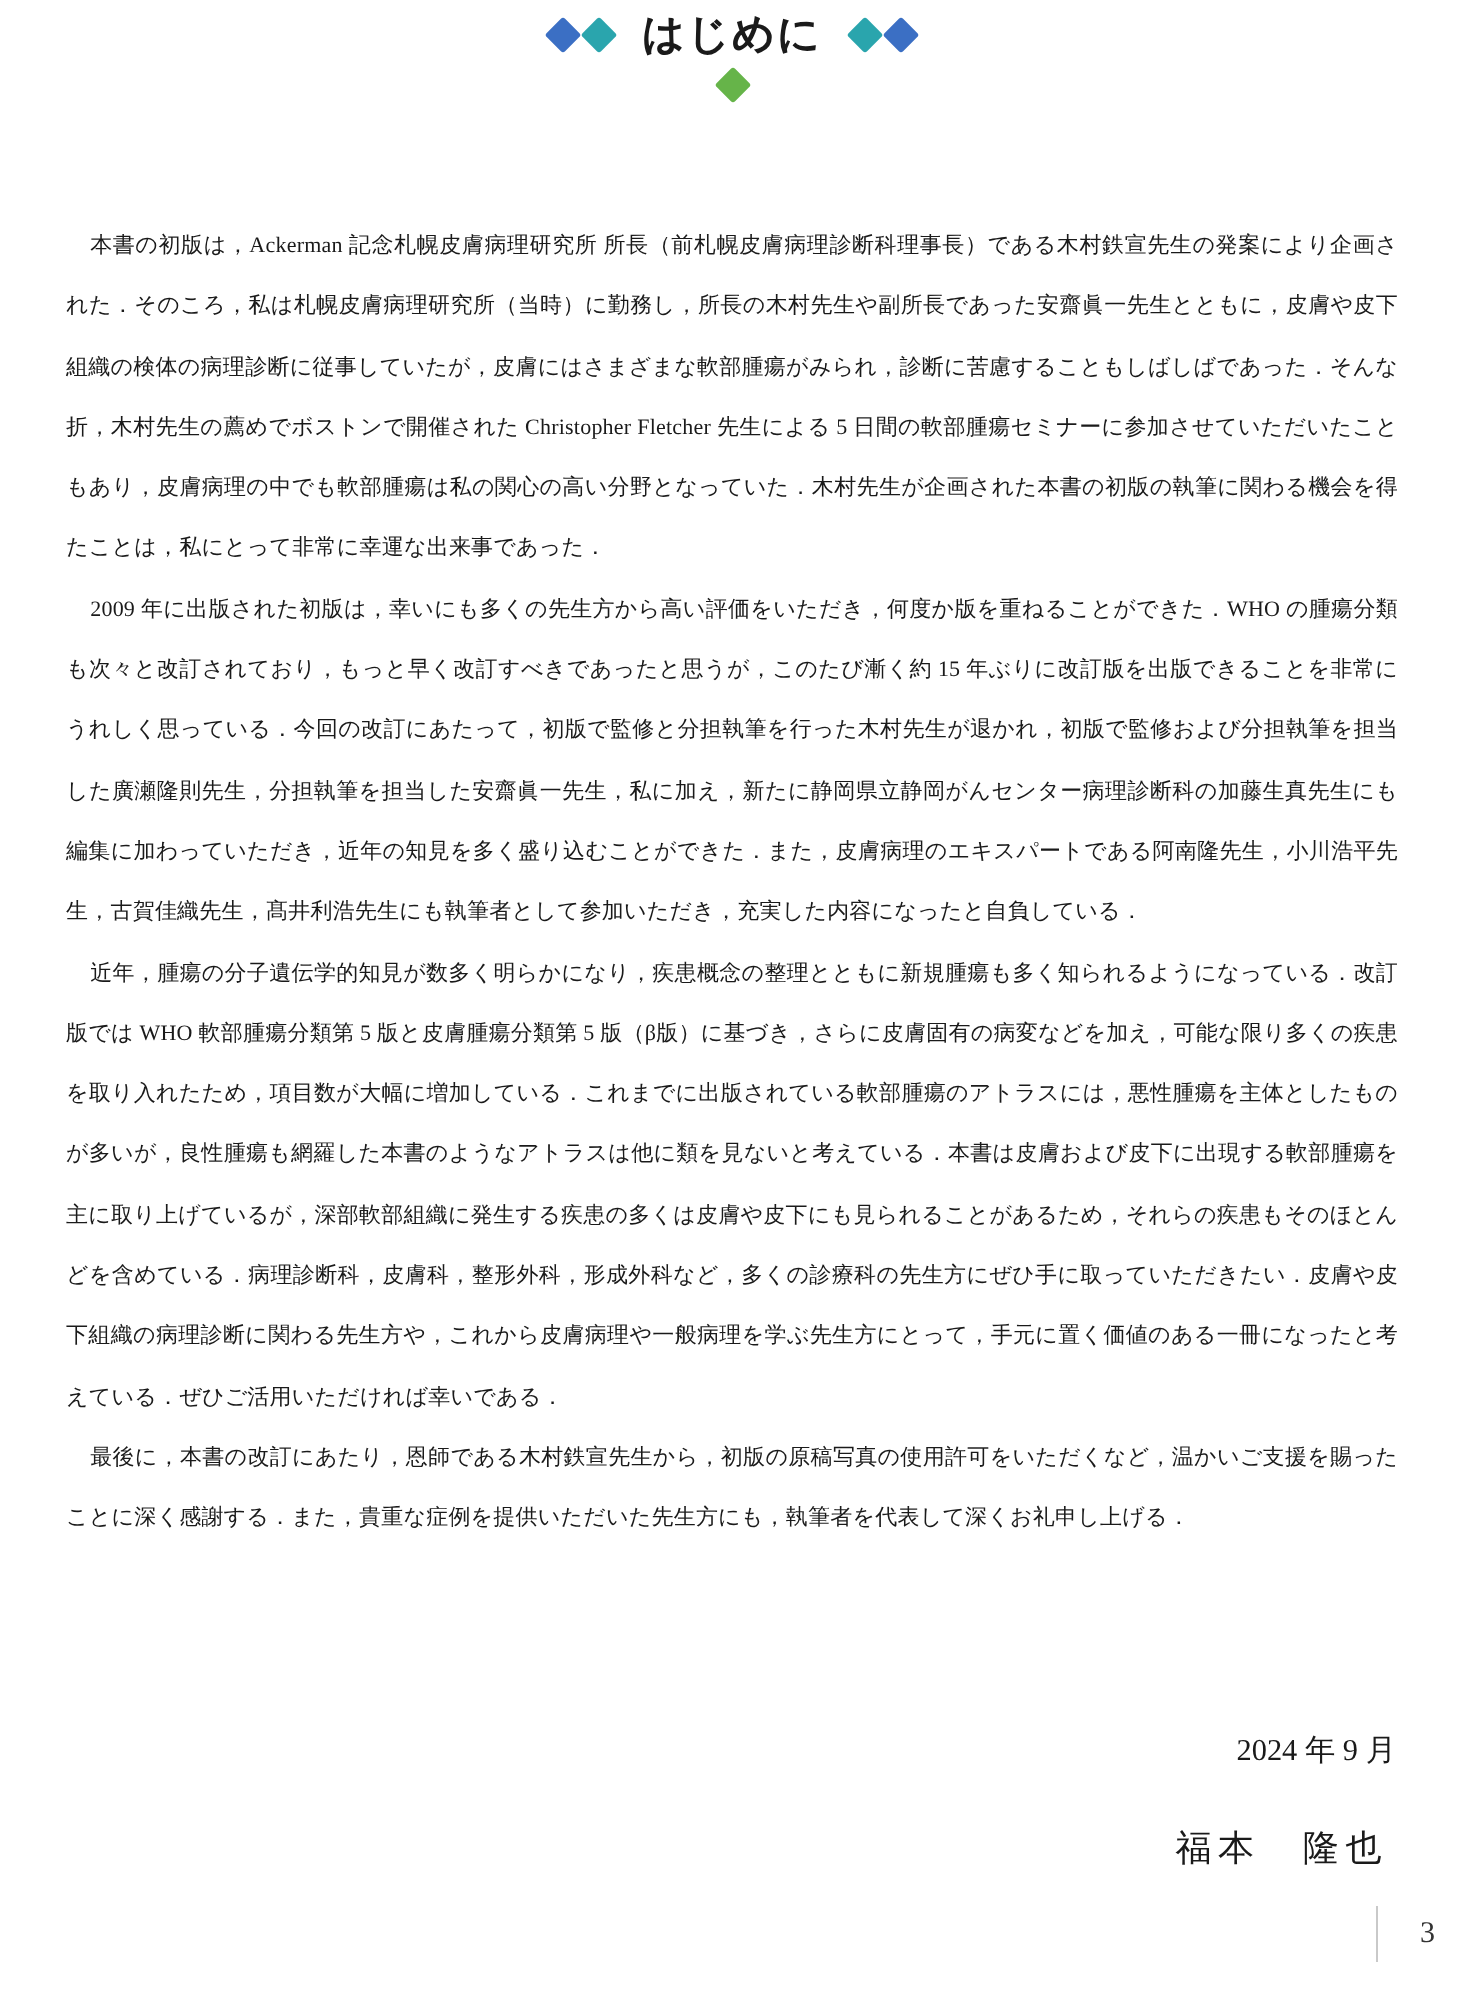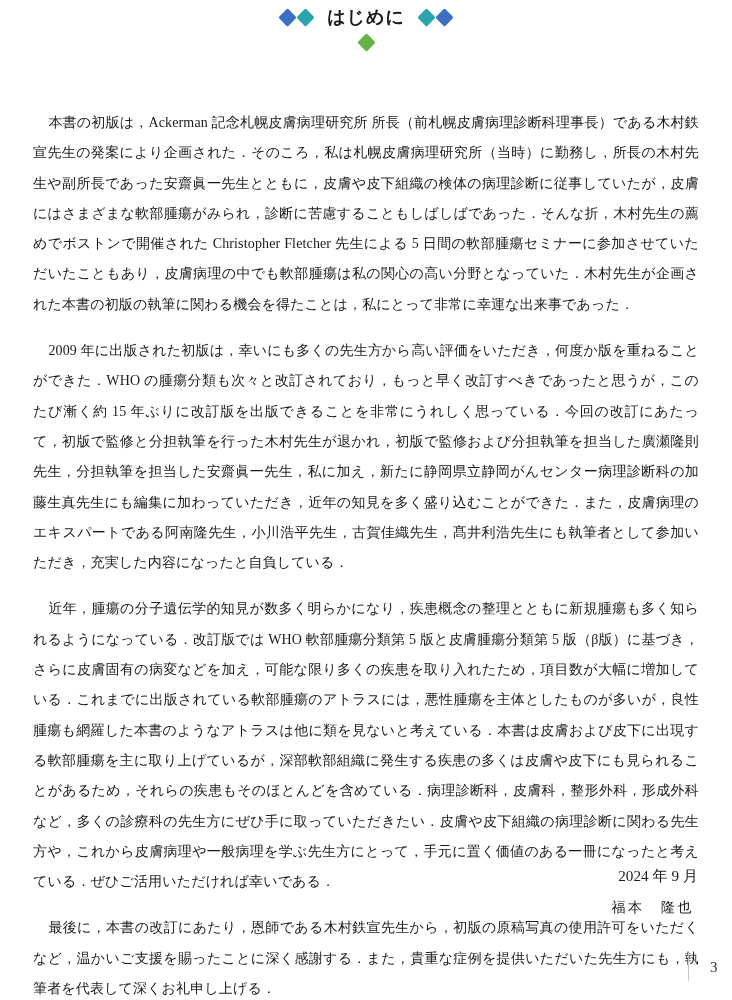--- a/index.html
+++ b/index.html
@@ -47,21 +47,21 @@
   .diamond.blue  { background: #3b6fc4; }
   .diamond.teal  { background: #2aa5ad; }
   .diamond.green { background: #66b449; }
   .dia-pair {
     display: inline-flex;
     gap: 5px;
     align-items: center;
   }
   .header-title {
     font-family: "DejaVu Sans", "Liberation Sans", sans-serif;
-    font-size: 18px;
+    font-size: 21px;
     font-weight: 600;
     letter-spacing: 1px;
     color: #1a1a1a;
     padding: 0 6px;
     white-space: nowrap;
   }
   .header-under {
     margin-top: 4px;
     height: 16px;
     display: flex;
@@ -70,44 +70,44 @@
   }
 
   
   .content {
     position: absolute;
     top: 108px;
     left: 33px;
     width: 666px;
   }
   .para {
-    font-size: 14px;
+    font-size: 11px;
     line-height: 30.3px;
     text-align: justify;
     text-justify: inter-character;
     margin: 0 0 0 0;
     text-indent: 1.1em;
     letter-spacing: 0.01em;
     word-break: break-all;
   }
-  .para + .para { margin-top: 16px; }
+  .para + .para { margin-top: 0px; }
 
   
   .signature {
     position: absolute;
     right: 34px;
     top: 860px;
     text-align: right;
     font-size: 15.2px;
     line-height: 31px;
   }
   .sig-name {
-    font-size: 14px;
+    font-size: 18px;
     letter-spacing: 0.18em;
-    margin-top: 1px;
+    margin-top: 18px;
     padding-right: 4px;
   }
 
   
   .footer {
     position: absolute;
     bottom: 18px;
     right: 8px;
     display: flex;
     align-items: center;

